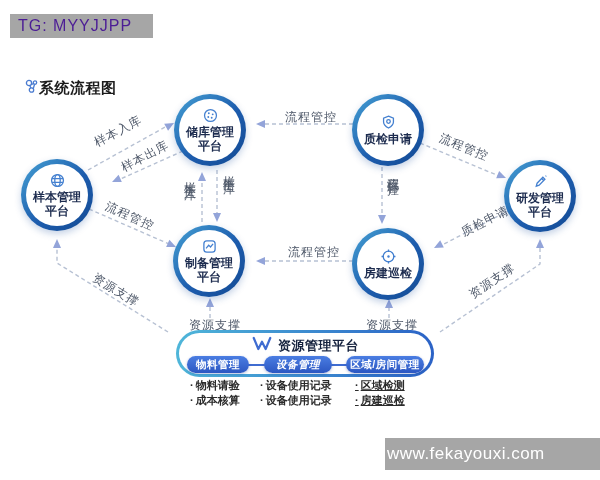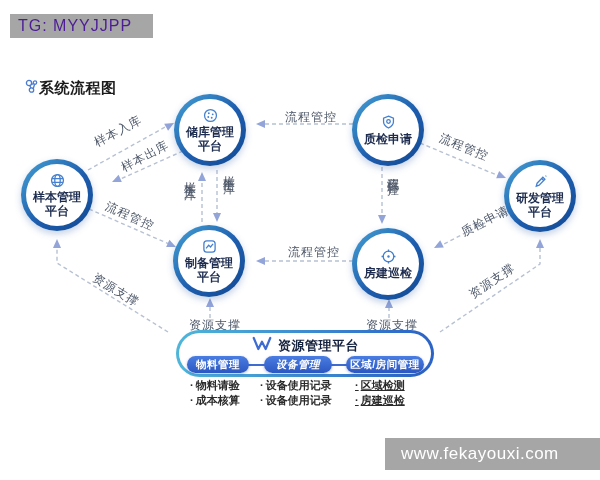--- a/index.html
+++ b/index.html
@@ -2,21 +2,21 @@
 <html><head>
 <meta charset="utf-8">
 <style>
   html,body{margin:0;padding:0;background:#fff;}
   .stage{position:relative;width:600px;height:480px;background:#fff;overflow:hidden;
          font-family:"Liberation Sans",sans-serif;}
   
   .tg-badge{position:absolute;left:10px;top:14px;width:143px;height:24px;background:#a6a6a6;
             color:#4c1d95;font-size:16px;letter-spacing:1px;line-height:24px;padding-left:8px;box-sizing:border-box;}
   .watermark{position:absolute;left:385px;top:438px;width:215px;height:32px;background:#a6a6a6;
-             color:#fff;font-size:17px;line-height:32px;padding-left:16px;box-sizing:border-box;letter-spacing:.5px;}
+             color:#fff;font-size:17px;line-height:32px;padding-left:2px;box-sizing:border-box;letter-spacing:.5px;}
   
   .title-row{position:absolute;left:24px;top:79px;display:flex;align-items:center;gap:0;}
   .title-row h1{margin:0;font-size:15px;font-weight:700;color:#1b1b1b;letter-spacing:.5px;}
   
   svg.connectors{position:absolute;left:0;top:0;z-index:1;}
   
   .edge-label{position:absolute;z-index:2;font-size:12px;color:#4d5768;letter-spacing:1px;
               white-space:nowrap;line-height:14px;}
   .edge-label.vert{writing-mode:vertical-rl;text-orientation:upright;letter-spacing:2px;line-height:13px;}
   .el0{left:92px;top:124px;transform:rotate(-28deg);}

